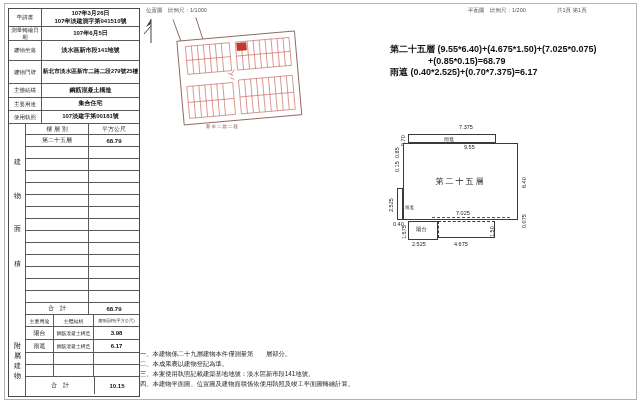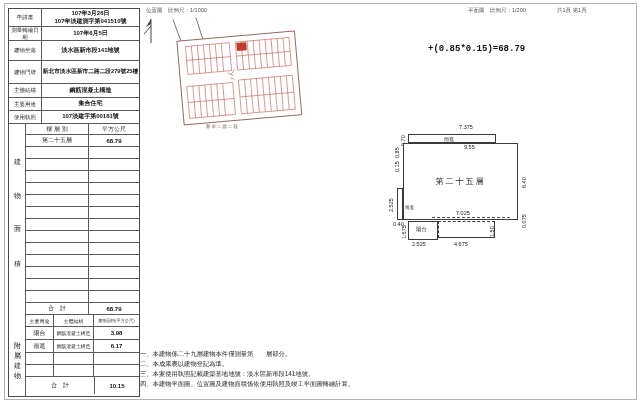--- a/index.html
+++ b/index.html
@@ -30,21 +30,21 @@
 
   
   .hdr{position:absolute;font-size:5.5px;color:#555;white-space:nowrap;}
 
   
   .map-street{position:absolute;left:206px;top:124px;font-size:4.5px;color:#7a4a42;letter-spacing:1px;}
 
   
   .formulas{position:absolute;left:390px;top:44px;width:245px;font-size:9px;line-height:11.5px;
             font-weight:600;color:#111;white-space:nowrap;}
-  .f-indent{padding-left:38px;font-family:Liberation Mono, monospace;}
+  .f-indent{padding-left:38px;}
 
   
   .plan{position:absolute;left:392px;top:126px;width:150px;height:125px;}
   .pbox{position:absolute;border:1px solid #3a3a3a;box-sizing:border-box;background:#fff;}
   .dim{position:absolute;font-size:5.5px;color:#222;white-space:nowrap;}
   .dimv{transform:rotate(-90deg);transform-origin:left top;}
   .plabel{position:absolute;font-size:5px;color:#333;white-space:nowrap;}
   .room{position:absolute;left:11px;top:17px;width:115px;height:77px;display:flex;align-items:center;justify-content:center;
         font-size:8px;letter-spacing:2px;color:#222;}
   .dash{position:absolute;border-top:1px dashed #555;}
@@ -232,21 +232,23 @@
         <path d="M102 68V102M108 68V102M114 68V102M120 68V102M126 68V102M132 68V102M138 68V102M144 68V102M96 85H150"></path>
         <path d="M86 60l5 3M93 57l-4 5M88 65l4 2"></path>
       </g>
 
       <rect x="97" y="31" width="10" height="8" fill="#c0392b" stroke="none"></rect>
     </g>
   </svg>
   <div class="map-street">新市二路二段</div>
 
   <div class="formulas">
+    <div>第二十五層 (9.55*6.40)+(4.675*1.50)+(7.025*0.075)</div>
     <div class="f-indent">+(0.85*0.15)=68.79</div>
+    <div>雨遮 (0.40*2.525)+(0.70*7.375)=6.17</div>
   </div>
 
   <div class="plan">
 
     <div class="dim" style="left:30px;top:-2px;width:88px;text-align:center;">7.375</div>
     <div class="pbox" style="left:16px;top:8px;width:88px;height:9px;"></div>
     <div class="plabel" style="left:52px;top:10px;">雨遮</div>
     <div class="dim dimv" style="left:8px;top:20px;">0.70</div>
 
     <div class="pbox" style="left:11px;top:17px;width:115px;height:77px;"></div>

